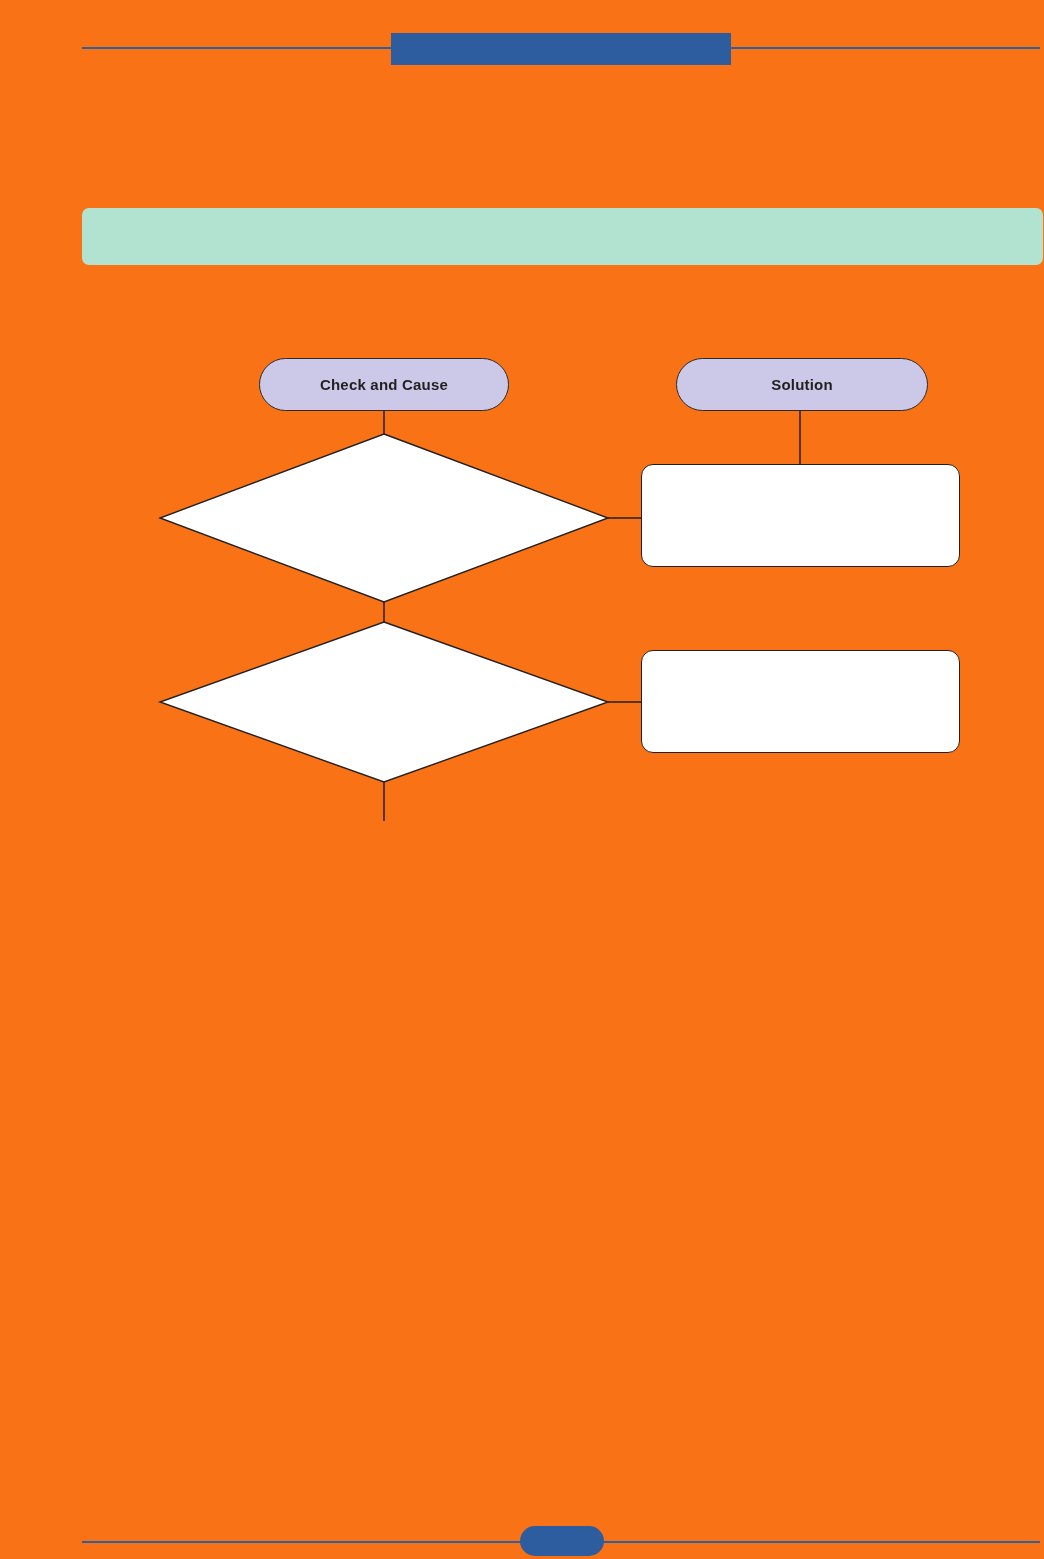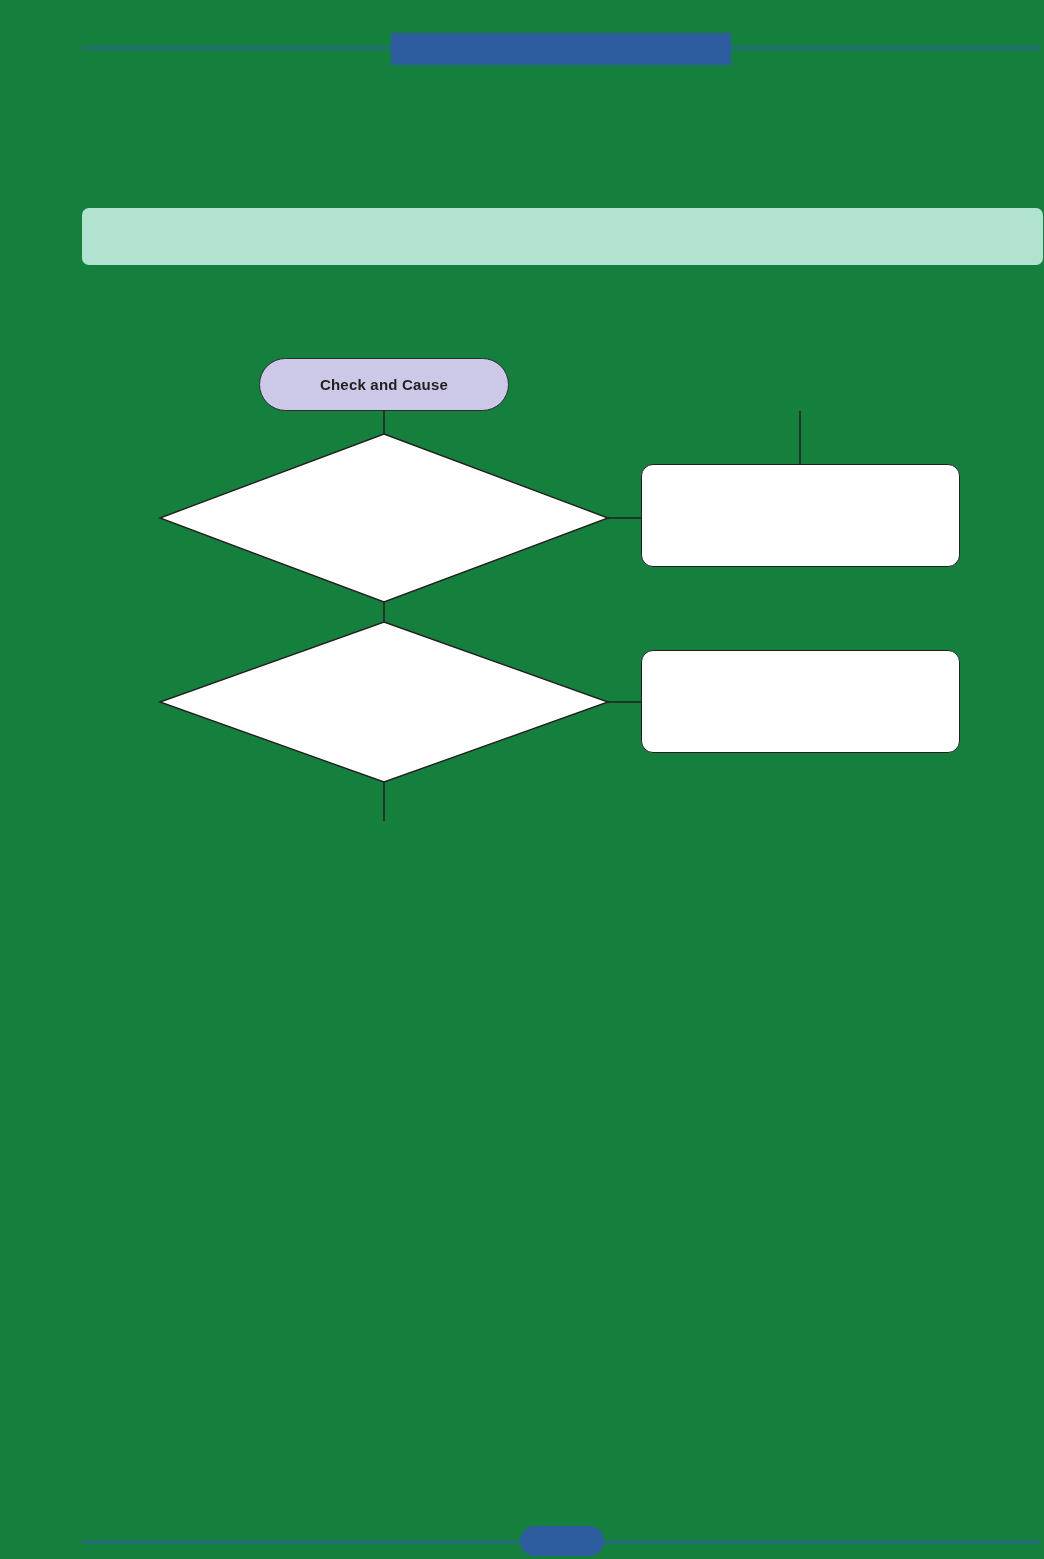--- a/index.html
+++ b/index.html
@@ -9,21 +9,21 @@
     background: #ffffff;
   }
   body {
     font-family: "Liberation Sans", sans-serif;
     color: #231f20;
   }
   .page {
     position: relative;
     width: 1044px;
     height: 1559px;
-    background: #15803d;
+    background: #f97316;
     overflow: hidden;
   }
 
   
   .header-rule {
     position: absolute;
     left: 82px;
     top: 47px;
     width: 958px;
     height: 1.5px;
@@ -191,20 +191,23 @@
         <line x1="608" y1="702" x2="641" y2="702"></line>
 
         <line x1="384" y1="782" x2="384" y2="821"></line>
       </g>
     </svg>
 
     <div class="node-pill" style="left:259px; top:358px; width:250px; height:53px;">
       <span class="node-text">Check and Cause</span>
     </div>
 
+    <div class="node-pill" style="left:676px; top:358px; width:252px; height:53px;">
+      <span class="node-text">Solution</span>
+    </div>
 
     <div class="node-diamond-label" style="left:230px; top:488px; width:308px; height:60px;">
       <span class="node-text"></span>
     </div>
 
     <div class="node-box" style="left:641px; top:464px; width:319px; height:103px;">
       <span class="node-text"></span>
     </div>
 
     <div class="node-diamond-label" style="left:230px; top:672px; width:308px; height:60px;">

